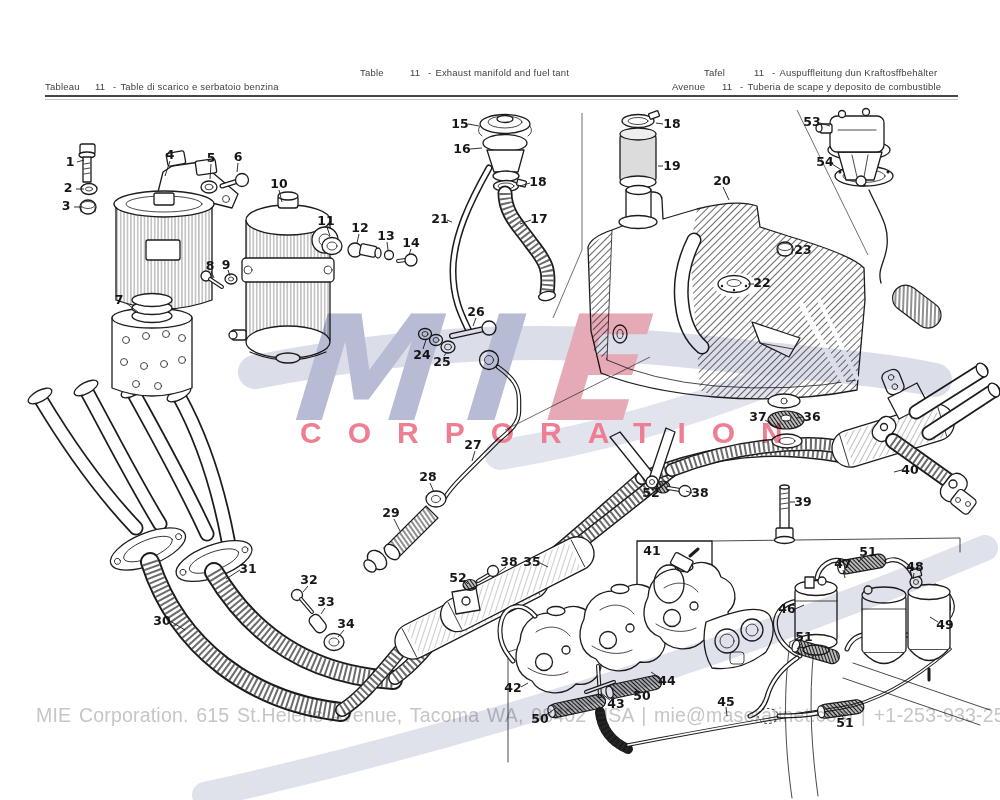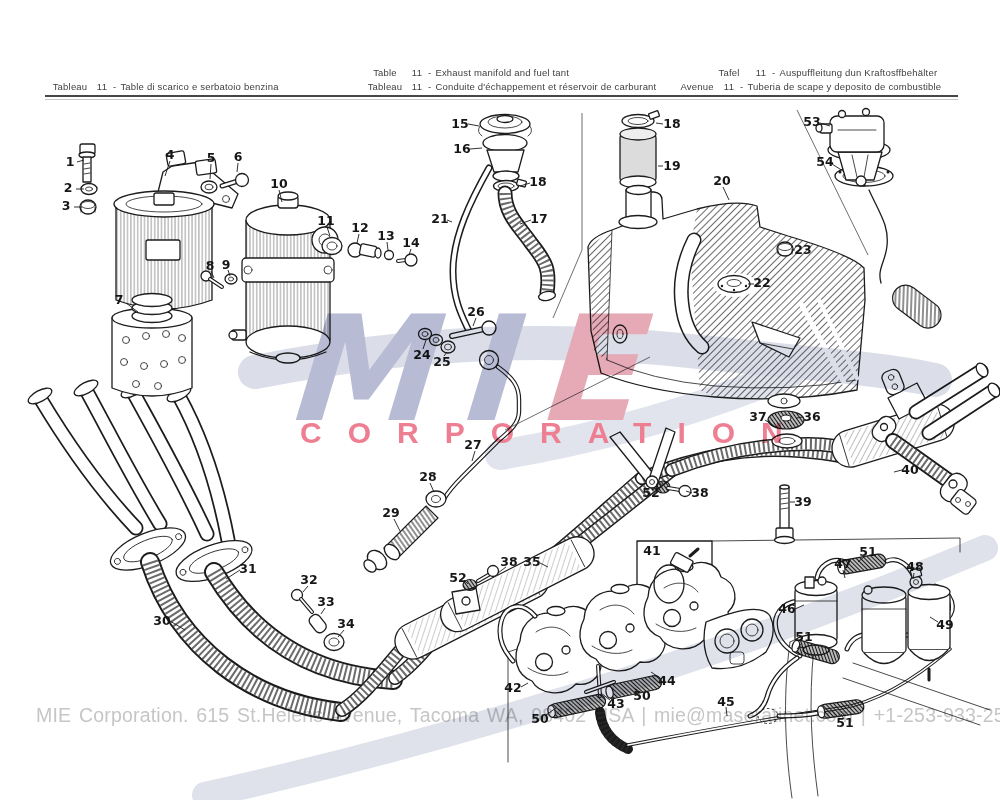--- a/index.html
+++ b/index.html
@@ -1,19 +1,19 @@
 <!DOCTYPE html>
 <html><head>
 <meta charset="utf-8">
 <style>
   html,body{margin:0;padding:0;background:#fff;}
   .page{position:relative;width:1000px;height:800px;background:#fff;overflow:hidden;
         font-family:"Liberation Sans",sans-serif;}
   
-  .hdr{position:absolute;font-size:9.5px;color:#414141;white-space:nowrap;letter-spacing:.2px;text-align:center;}
+  .hdr{position:absolute;font-size:9.5px;color:#414141;white-space:nowrap;letter-spacing:.2px;}
   .hdr .lb{display:inline-block;width:50px;}
   .hdr .nm{display:inline-block;width:14px;}
   .hdr .sp{margin:0 4px;}
   .rule1{position:absolute;left:45px;top:95px;width:913px;height:1.5px;background:#474747;}
   .rule2{position:absolute;left:45px;top:98.5px;width:913px;height:1px;background:#999;opacity:.55;}
   
   #art{position:absolute;left:0;top:0;z-index:2;}
   .wf{fill:#fff;stroke:#1c1c1c;stroke-width:1.3px;stroke-linejoin:round;}
   .ln{fill:none;stroke:#1c1c1c;stroke-width:1.3px;stroke-linecap:round;stroke-linejoin:round;}
   .thin{stroke-width:.8px;}
@@ -43,23 +43,20 @@
 </head>
 <body>
 
 <div class="page">
 
   <div class="hdr" style="left:45px;top:81px">
     <span class="lb">Tableau</span><span class="nm">11</span><span class="sp">-</span><span>Table di scarico e serbatoio benzina</span>
   </div>
   <div class="hdr" style="left:360px;top:67px">
     <span class="lb">Table</span><span class="nm">11</span><span class="sp">-</span><span>Exhaust manifold and fuel tant</span>
-  </div>
-  <div class="hdr" style="left:360px;top:81px">
-    <span class="lb">Tableau</span><span class="nm">11</span><span class="sp">-</span><span>Conduite d'échappement et réservoir de carburant</span>
   </div>
   <div class="hdr" style="left:704px;top:67px">
     <span class="lb">Tafel</span><span class="nm">11</span><span class="sp">-</span><span>Auspuffleitung dun Kraftosffbehälter</span>
   </div>
   <div class="hdr" style="left:672px;top:81px">
     <span class="lb">Avenue</span><span class="nm">11</span><span class="sp">-</span><span>Tuberia de scape y deposito de combustible</span>
   </div>
   <div class="rule1"></div>
   <div class="rule2"></div>
 

